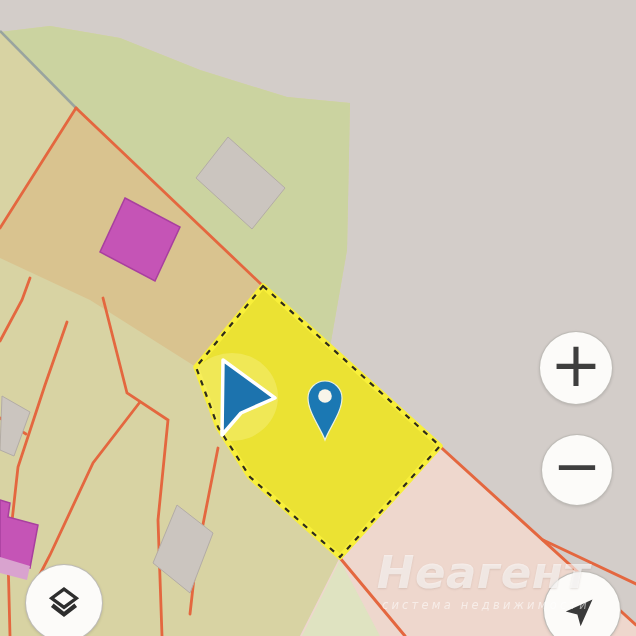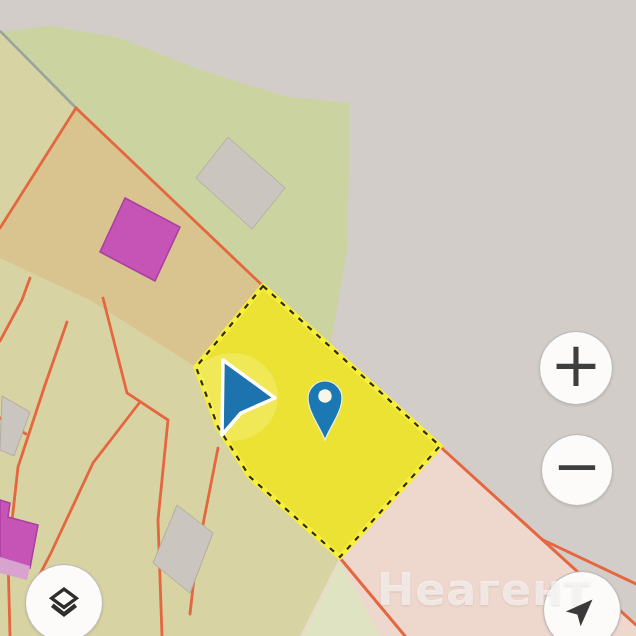--- a/index.html
+++ b/index.html
@@ -26,21 +26,21 @@
   #locate-btn { left:543px; top:571px; width:76px; height:76px; }
 
   .ctl .glyph {
     color:#3e3e3e; font-size:62px; font-weight:400; line-height:1;
     margin-top:-6px; pointer-events:none;
   }
   #zoom-out .glyph { font-size:58px; margin-top:-8px; }
 
   .watermark {
     position:absolute; right:46px; bottom:24px; z-index:5;
-    text-align:right; pointer-events:none; white-space:nowrap;
+    text-align:right; pointer-events:none; white-space:nowrap;font-style:italic;
   }
   .wm-title {
     display:block;
     font-size:45px; font-weight:bold; line-height:1;
     letter-spacing:.5px;
     color:rgba(255,255,255,.60);
     text-shadow:0 1px 2px rgba(120,100,90,.18);
   }
   .wm-sub {
     display:block; margin-top:3px;
@@ -129,15 +129,16 @@
   </div>
 
   <div class="ctl" id="locate-btn">
     <svg width="34" height="34" viewBox="0 0 24 24">
       <polygon points="12,1.5 4.6,20.8 12,16.6 19.4,20.8" fill="#3a3a3a" transform="rotate(45 12 12)"></polygon>
     </svg>
   </div>
 
   <div class="watermark">
     <span class="wm-title">Неагент</span>
+    <span class="wm-sub">система недвижимости</span>
   </div>
 
 </div>
 
 </body></html>

